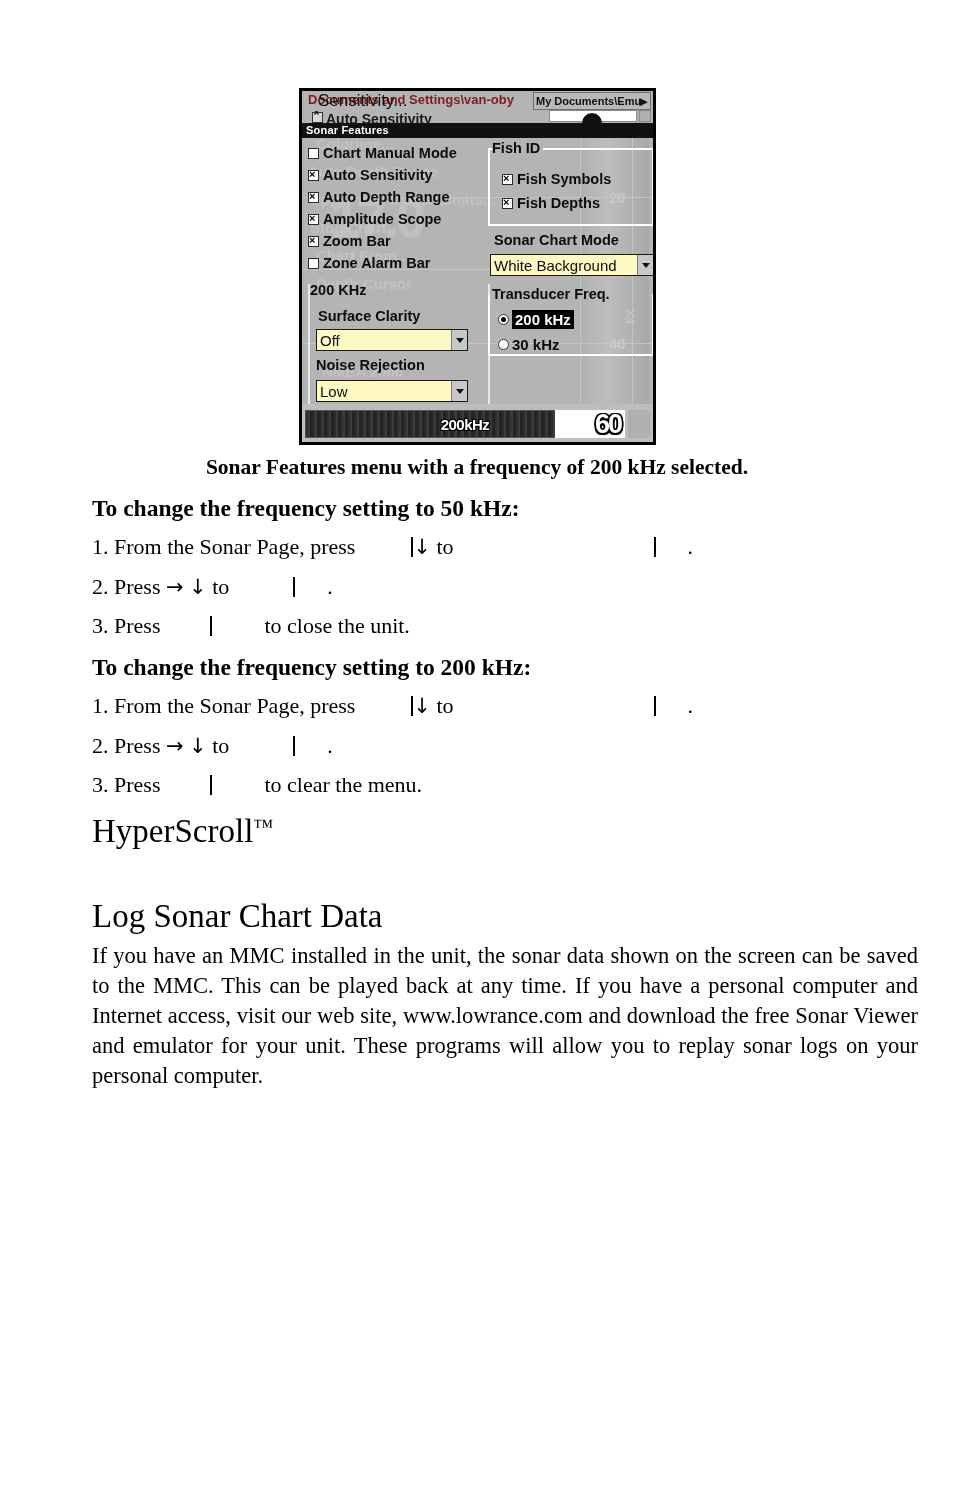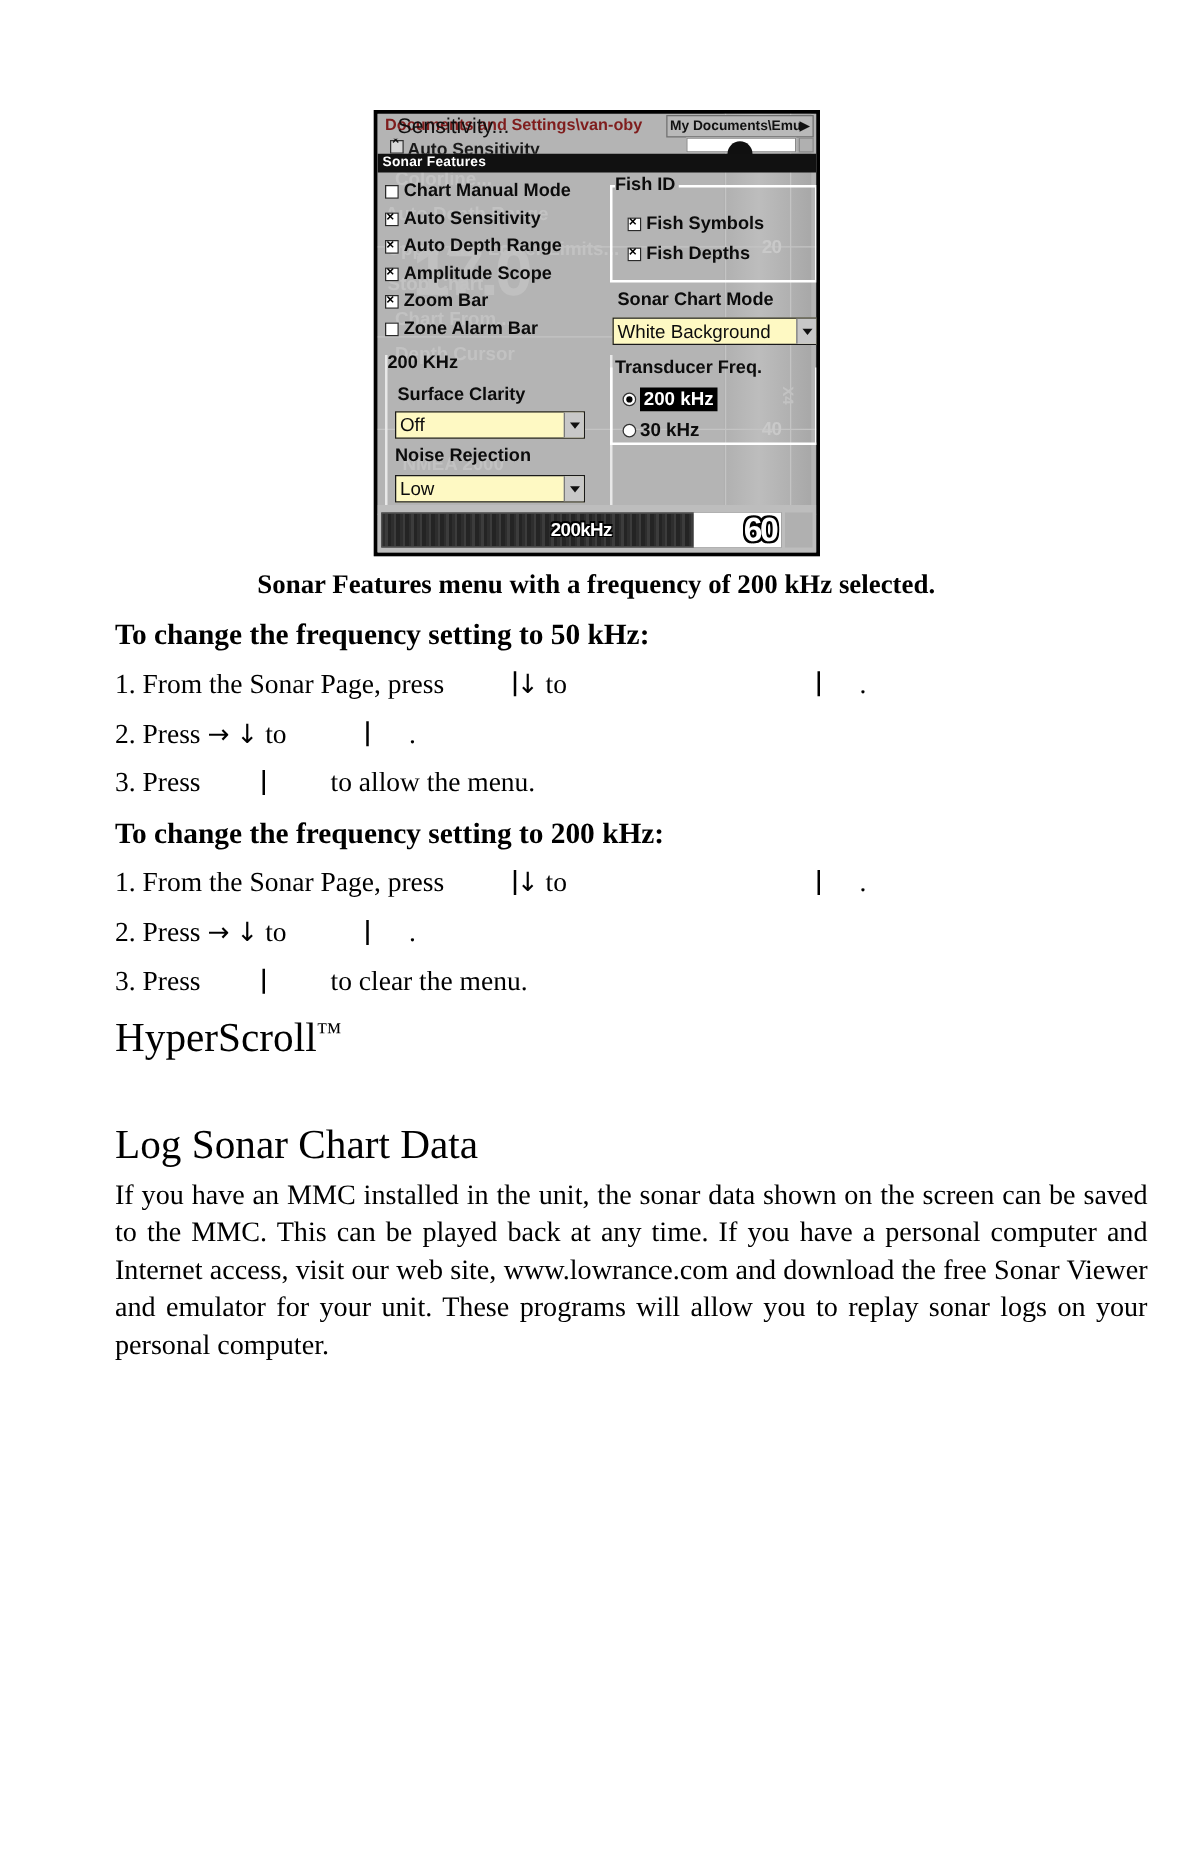--- a/index.html
+++ b/index.html
@@ -649,21 +649,21 @@
 
   <div class="txt" style="top:533px;">
     <p class="step"><span>1. From the Sonar Page, press</span><span class="gap" style="width:56px;"></span><span class="bar"></span><span class="arrowglyph">↓</span> <span>to</span><span class="gap" style="width:200px;"></span><span class="bar"></span><span class="gap" style="width:32px;"></span><span>.</span></p>
   </div>
 
   <div class="txt" style="top:573px;">
     <p class="step"><span>2. Press</span> <span class="arrowglyph">→</span> <span class="arrowglyph">↓</span> <span>to</span><span class="gap" style="width:64px;"></span><span class="bar"></span><span class="gap" style="width:32px;"></span><span>.</span></p>
   </div>
 
   <div class="txt" style="top:612px;">
-    <p class="step"><span>3. Press</span><span class="gap" style="width:50px;"></span><span class="bar"></span><span class="gap" style="width:52px;"></span><span>to allow the menu.</span></p>
+    <p class="step"><span>3. Press</span><span class="gap" style="width:50px;"></span><span class="bar"></span><span class="gap" style="width:52px;"></span><span>to close the unit.</span></p>
   </div>
 
   <div class="txt" style="top:653px;">
     <h2 class="sec">To change the frequency setting to 200 kHz:</h2>
   </div>
 
   <div class="txt" style="top:692px;">
     <p class="step"><span>1. From the Sonar Page, press</span><span class="gap" style="width:56px;"></span><span class="bar"></span><span class="arrowglyph">↓</span> <span>to</span><span class="gap" style="width:200px;"></span><span class="bar"></span><span class="gap" style="width:32px;"></span><span>.</span></p>
   </div>
 

